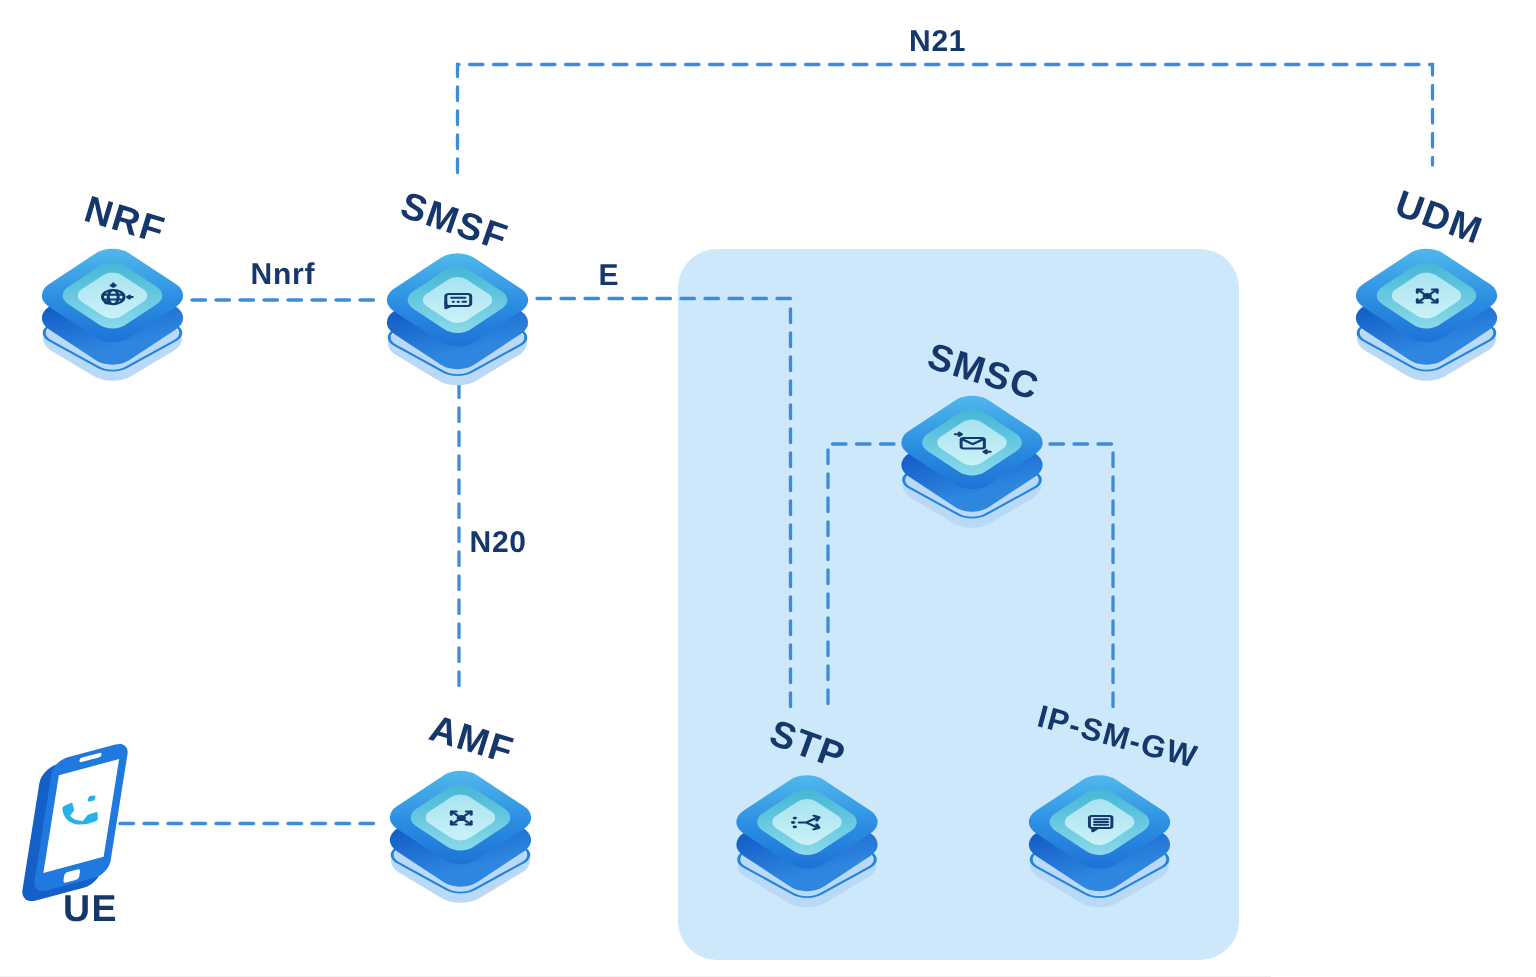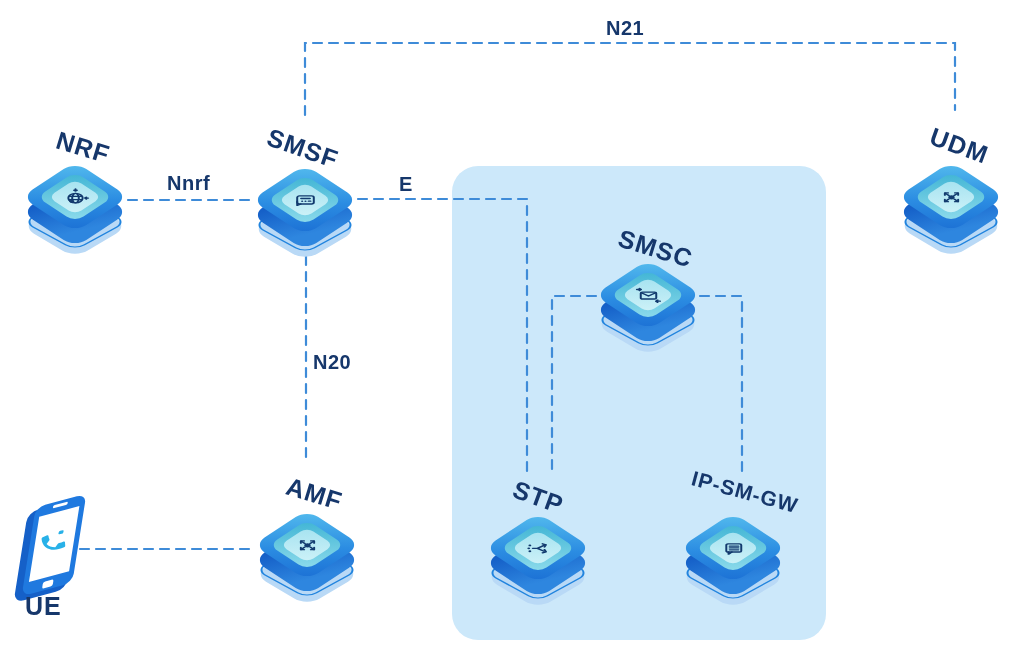--- a/index.html
+++ b/index.html
@@ -58,21 +58,21 @@
   .phone{
     position:absolute;left:30px;top:500px;width:48px;height:90px;z-index:2;
     transform:rotate(9deg) skewY(-24deg);
     background:#ffffff;border:5px solid var(--phone-frame);
     border-top-width:11px;border-bottom-width:13px;border-radius:9px;
     box-shadow:-6px 4px 0 1px var(--node-side);
   }
   .speaker{position:absolute;left:50%;top:-8px;width:14px;height:3px;margin-left:-7px;background:#ffffff;border-radius:2px;}
   .homebtn{position:absolute;left:50%;bottom:-11px;width:10px;height:7px;margin-left:-5px;background:#ffffff;border-radius:2px;}
   .handset{position:absolute;left:4px;top:17px;width:28px;height:28px;transform:rotate(-12deg);}
-  .ue-label{position:absolute;left:25px;top:592px;color:var(--label);font-weight:bold;font-size:25px;letter-spacing:1px;z-index:3;}
+  .ue-label{position:absolute;left:42px;top:592px;color:var(--label);font-weight:bold;font-size:25px;letter-spacing:1px;z-index:3;}
 </style>
 </head>
 <body>
 
 <div id="canvas">
 
   <div class="panel"></div>
 
   <svg id="links" width="1024" height="651">
     <path class="link-path" d="M128 200 H252"></path>

